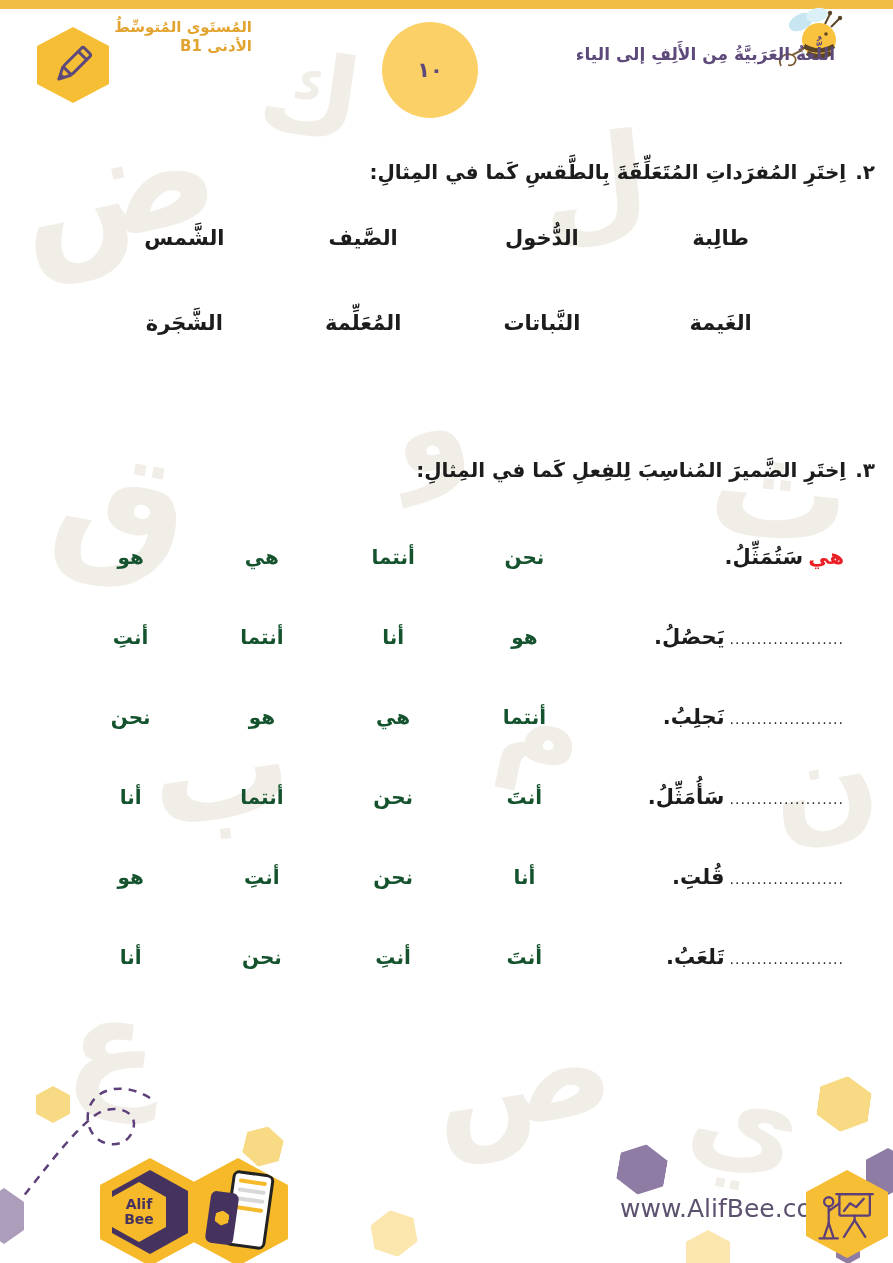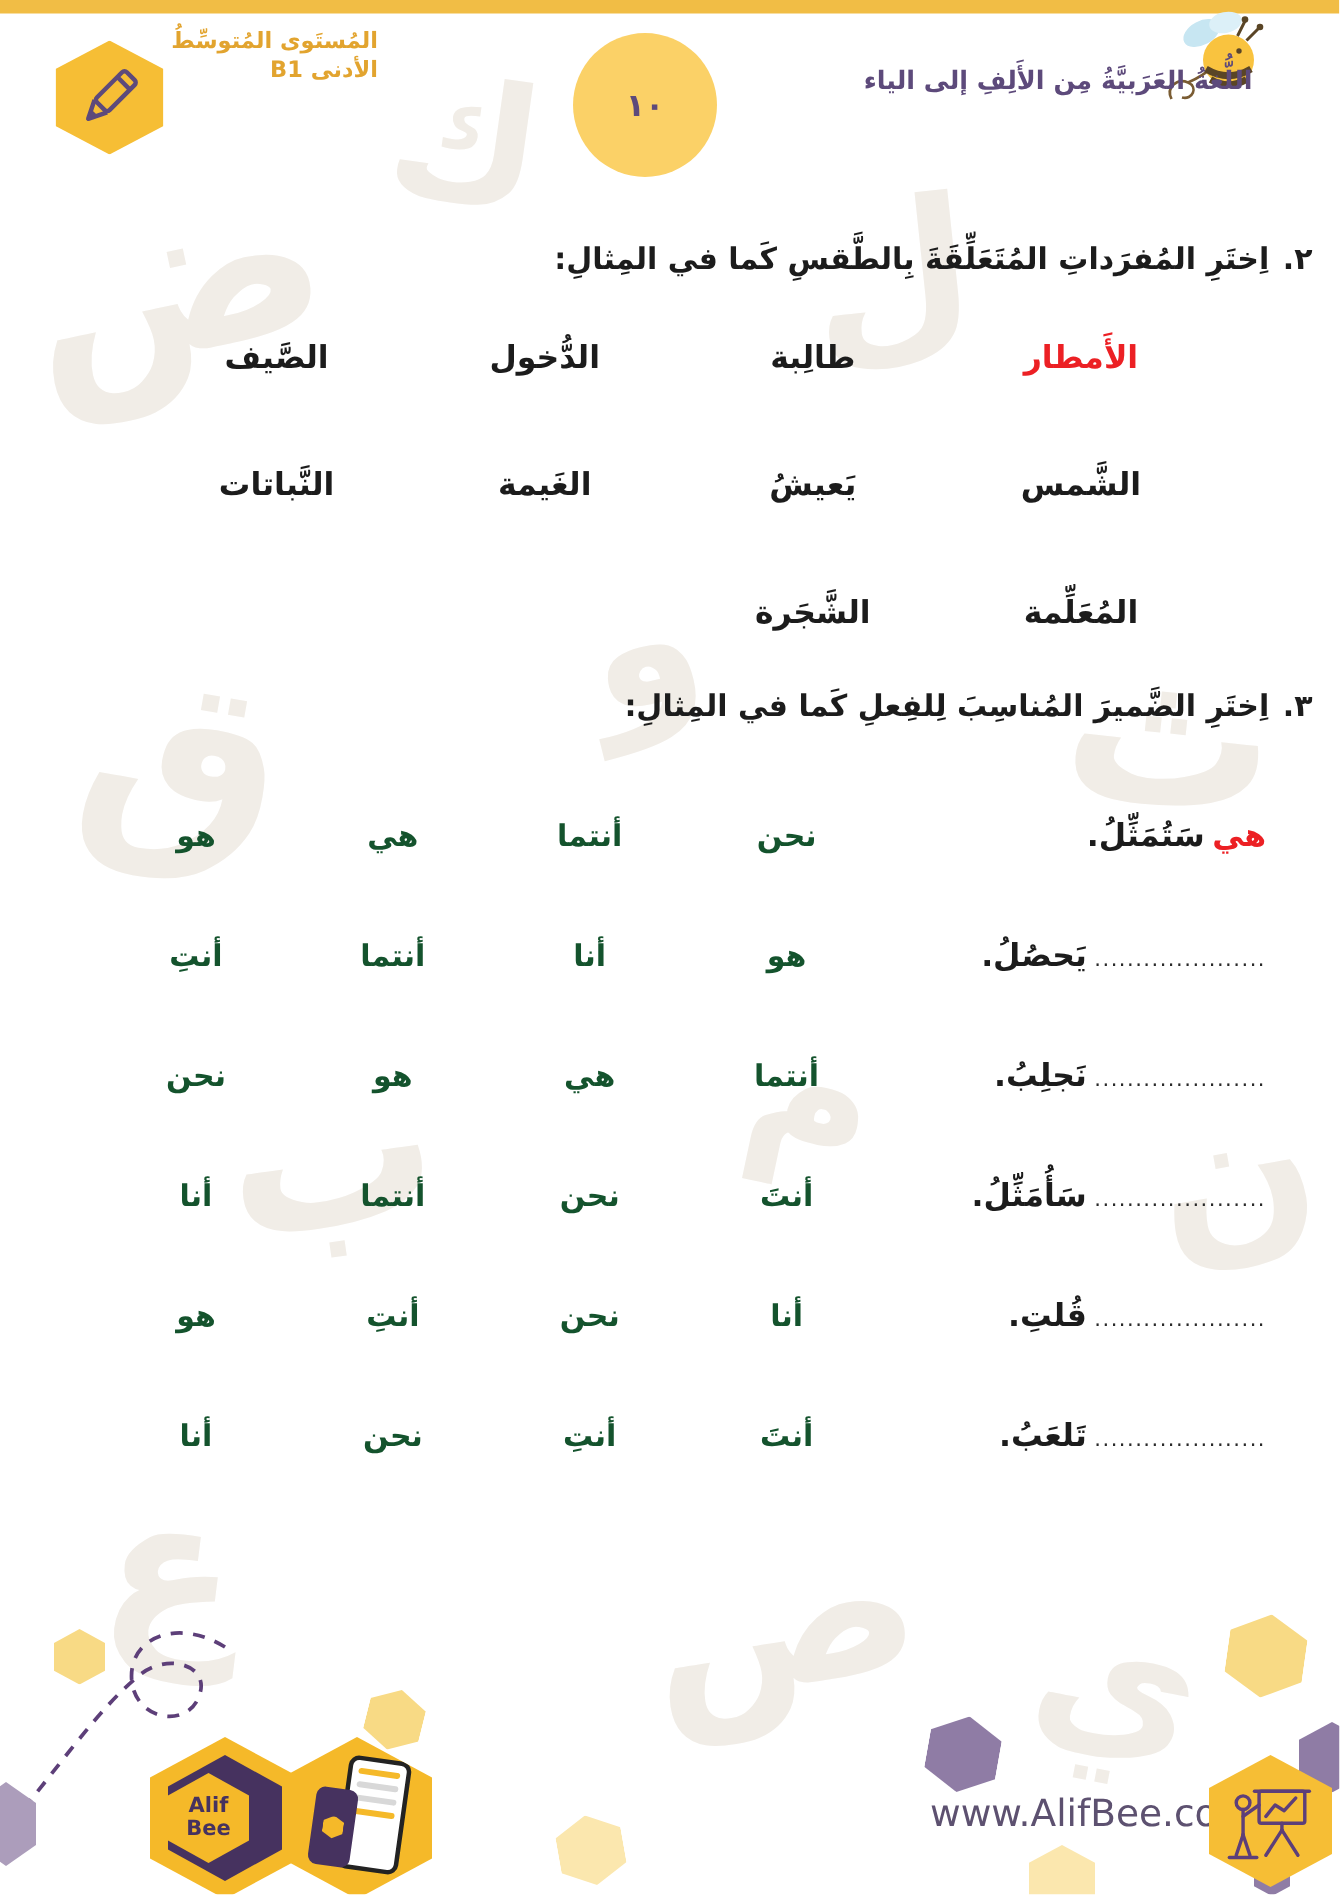--- a/index.html
+++ b/index.html
@@ -135,26 +135,24 @@
     </svg>
   </div>
   <div class="course-title">اللُّغةُ العَرَبيَّةُ مِن الأَلِفِ إلى الياء</div>
 
   <div class="ex-title" id="ex2-title">
     <span>٢.</span>
     <span>اِختَرِ المُفرَداتِ المُتَعَلِّقَةَ بِالطَّقسِ كَما في المِثالِ:</span>
   </div>
 
   <div class="word-grid">
-    <div class="wcell red">الأَمطار</div>
     <div class="wcell">طالِبة</div>
     <div class="wcell">الدُّخول</div>
     <div class="wcell">الصَّيف</div>
     <div class="wcell">الشَّمس</div>
-    <div class="wcell">يَعيشُ</div>
     <div class="wcell">الغَيمة</div>
     <div class="wcell">النَّباتات</div>
     <div class="wcell">المُعَلِّمة</div>
     <div class="wcell">الشَّجَرة</div>
   </div>
 
   <div class="ex-title" id="ex3-title">
     <span>٣.</span>
     <span>اِختَرِ الضَّميرَ المُناسِبَ لِلفِعلِ كَما في المِثالِ:</span>
   </div>

